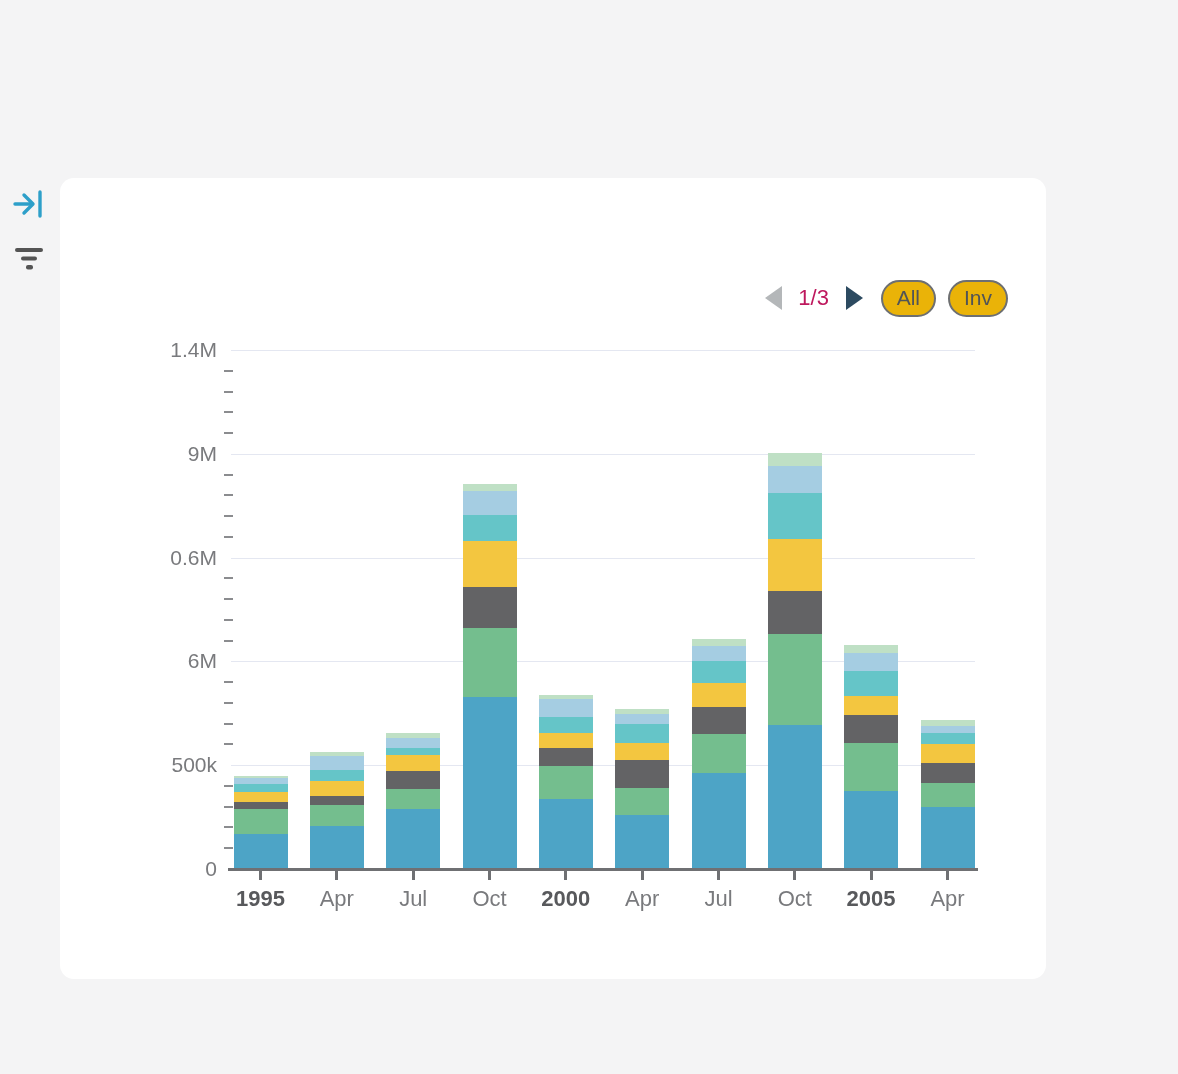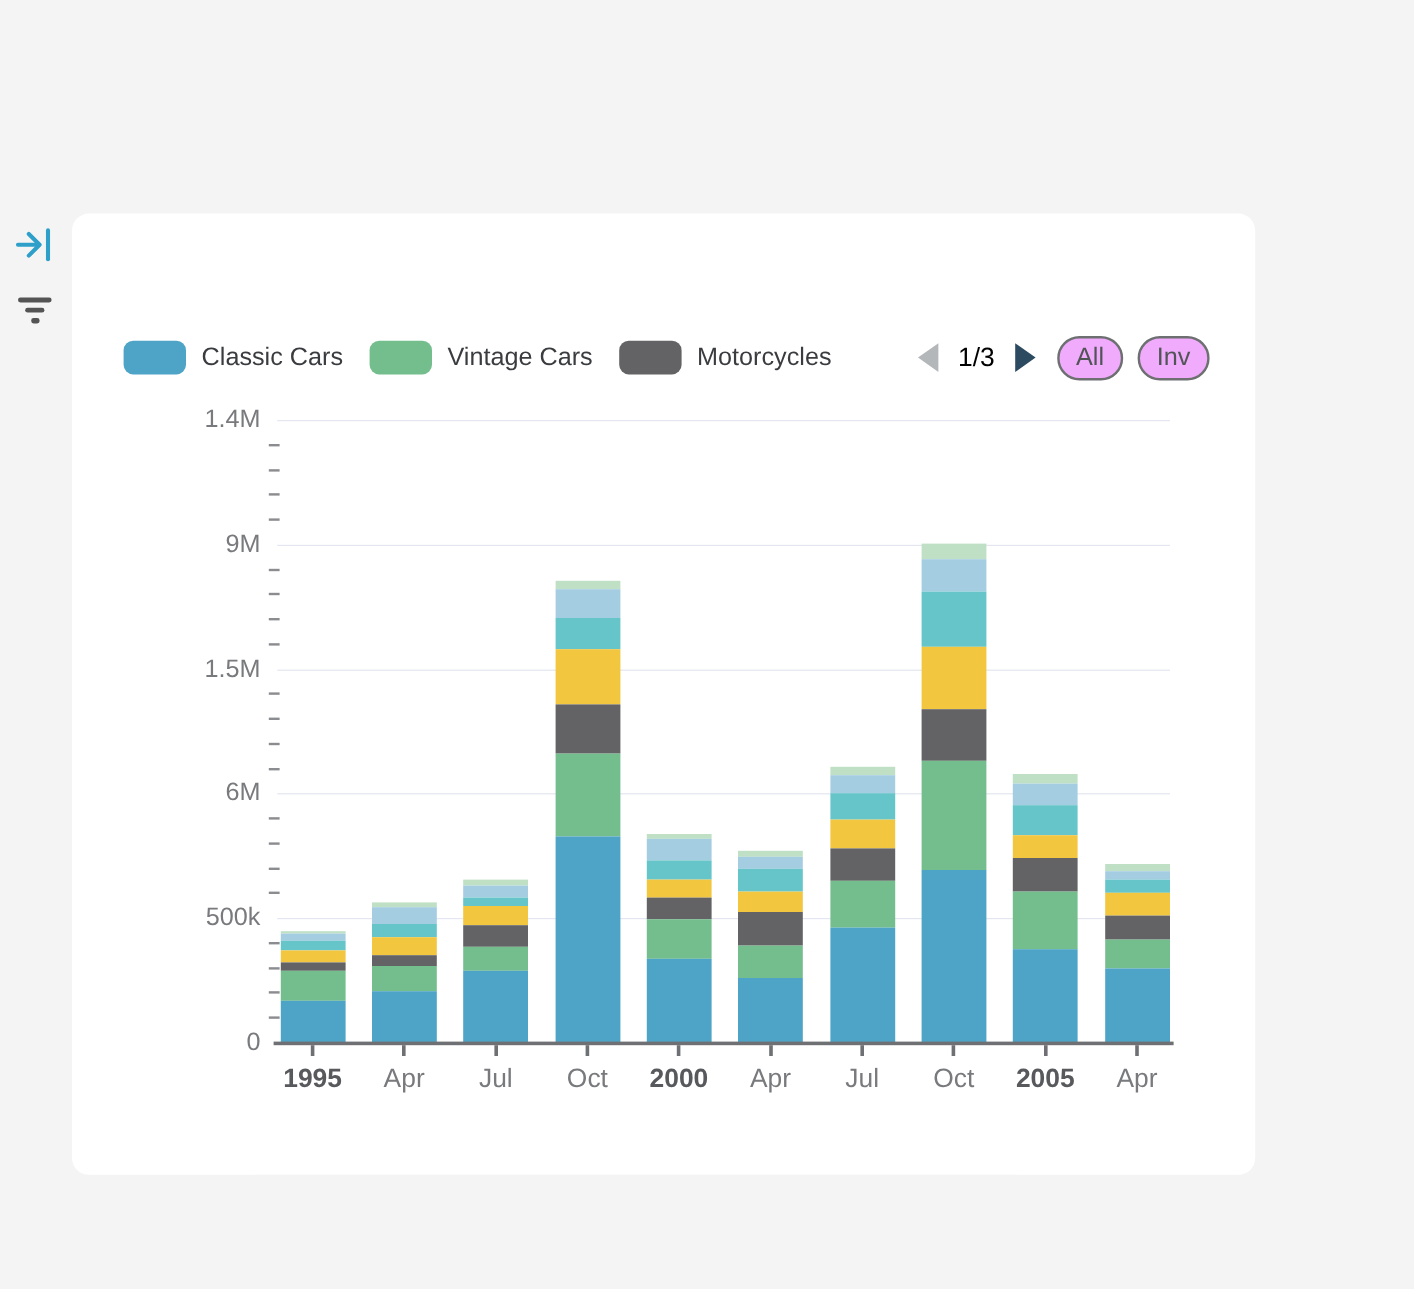--- a/index.html
+++ b/index.html
@@ -35,23 +35,23 @@
   
   .controls { position:absolute; left:43px; top:102px; right:38px; height:36px;
               display:flex; align-items:center; }
   .legend-item { display:flex; align-items:center; margin-right:22px; cursor:pointer; }
   .legend-swatch { width:52px; height:28px; border-radius:8px; }
   .legend-label { margin-left:13px; font-size:21px; color:#3a3c3f; }
   .pager { margin-left:auto; display:flex; align-items:center; }
   .tri { width:0; height:0; border-top:12px solid transparent; border-bottom:12px solid transparent; cursor:pointer; }
   .tri.left  { border-right:17px solid #b4b7b9; }
   .tri.right { border-left:17px solid #2c4a60; }
-  .pager-label { width:64px; text-align:center; font-size:22px; color:#000000; }
+  .pager-label { width:64px; text-align:center; font-size:22px; color:#be185d; }
   .pill { height:37px; padding:0 14px; display:flex; align-items:center; justify-content:center;
-          border:2px solid #6d6f71; border-radius:19px; background:#f0abfc;
+          border:2px solid #6d6f71; border-radius:19px; background:#eab308;
           font-size:21px; color:#515457; cursor:pointer; }
   .pill + .pill { margin-left:12px; }
   .pill.first { margin-left:18px; }
 
   
   .plot { position:absolute; left:171px; top:172px; width:744px; height:519px; }
   .gridline { position:absolute; left:0; width:744px; height:1px; background:#e4e7f1; }
   .ytick-minor { position:absolute; left:-7px; width:9px; height:2px; background:#8b8c8f; }
   .ylab { position:absolute; left:-90px; width:76px; text-align:right;
           font-size:21px; color:#797a7d; transform:translateY(-50%); }
@@ -80,34 +80,20 @@
       <rect x="4" y="4" width="28" height="4" rx="2"></rect>
       <rect x="10" y="12.5" width="16" height="4" rx="2"></rect>
       <rect x="15" y="21" width="7" height="4.5" rx="2"></rect>
     </svg>
   </div>
 
   <div class="card">
 
 
     <div class="controls">
-      <div style="display:flex;align-items:center;">
-          <div class="legend-item">
-            <span class="legend-swatch" style="background: rgb(77, 164, 198);"></span>
-            <span class="legend-label">Classic Cars</span>
-          </div>
-          <div class="legend-item">
-            <span class="legend-swatch" style="background: rgb(116, 190, 142);"></span>
-            <span class="legend-label">Vintage Cars</span>
-          </div>
-          <div class="legend-item">
-            <span class="legend-swatch" style="background: rgb(99, 99, 101);"></span>
-            <span class="legend-label">Motorcycles</span>
-          </div>
-        </div>
       <div class="pager">
         <div class="tri left"></div>
         <div class="pager-label">1/3</div>
         <div class="tri right"></div>
       </div>
       <div class="pill first">All</div>
       <div class="pill">Inv</div>
     </div>
 
     <div class="plot">
@@ -131,21 +117,21 @@
         <div class="ytick-minor" style="top: 331px;"></div>
         <div class="ytick-minor" style="top: 352px;"></div>
         <div class="ytick-minor" style="top: 373px;"></div>
         <div class="ytick-minor" style="top: 393px;"></div>
         <div class="ytick-minor" style="top: 435px;"></div>
         <div class="ytick-minor" style="top: 456px;"></div>
         <div class="ytick-minor" style="top: 476px;"></div>
         <div class="ytick-minor" style="top: 497px;"></div>
         <div class="ylab" style="top: 0px;">1.4M</div>
         <div class="ylab" style="top: 104px;">9M</div>
-        <div class="ylab" style="top: 208px;">1.5M</div>
+        <div class="ylab" style="top: 208px;">0.6M</div>
         <div class="ylab" style="top: 311px;">6M</div>
         <div class="ylab" style="top: 415px;">500k</div>
         <div class="ylab" style="top: 519px;">0</div>
         <div class="bar-stack" style="left: 2.5px;">
           <div class="bar-seg" style="height: 35.3px; background: rgb(77, 164, 198);"></div>
           <div class="bar-seg" style="height: 24.9px; background: rgb(116, 190, 142);"></div>
           <div class="bar-seg" style="height: 7.3px; background: rgb(99, 99, 101);"></div>
           <div class="bar-seg" style="height: 10px; background: rgb(243, 198, 64);"></div>
           <div class="bar-seg" style="height: 7.1px; background: rgb(101, 197, 200);"></div>
           <div class="bar-seg" style="height: 6px; background: rgb(165, 205, 226);"></div>

